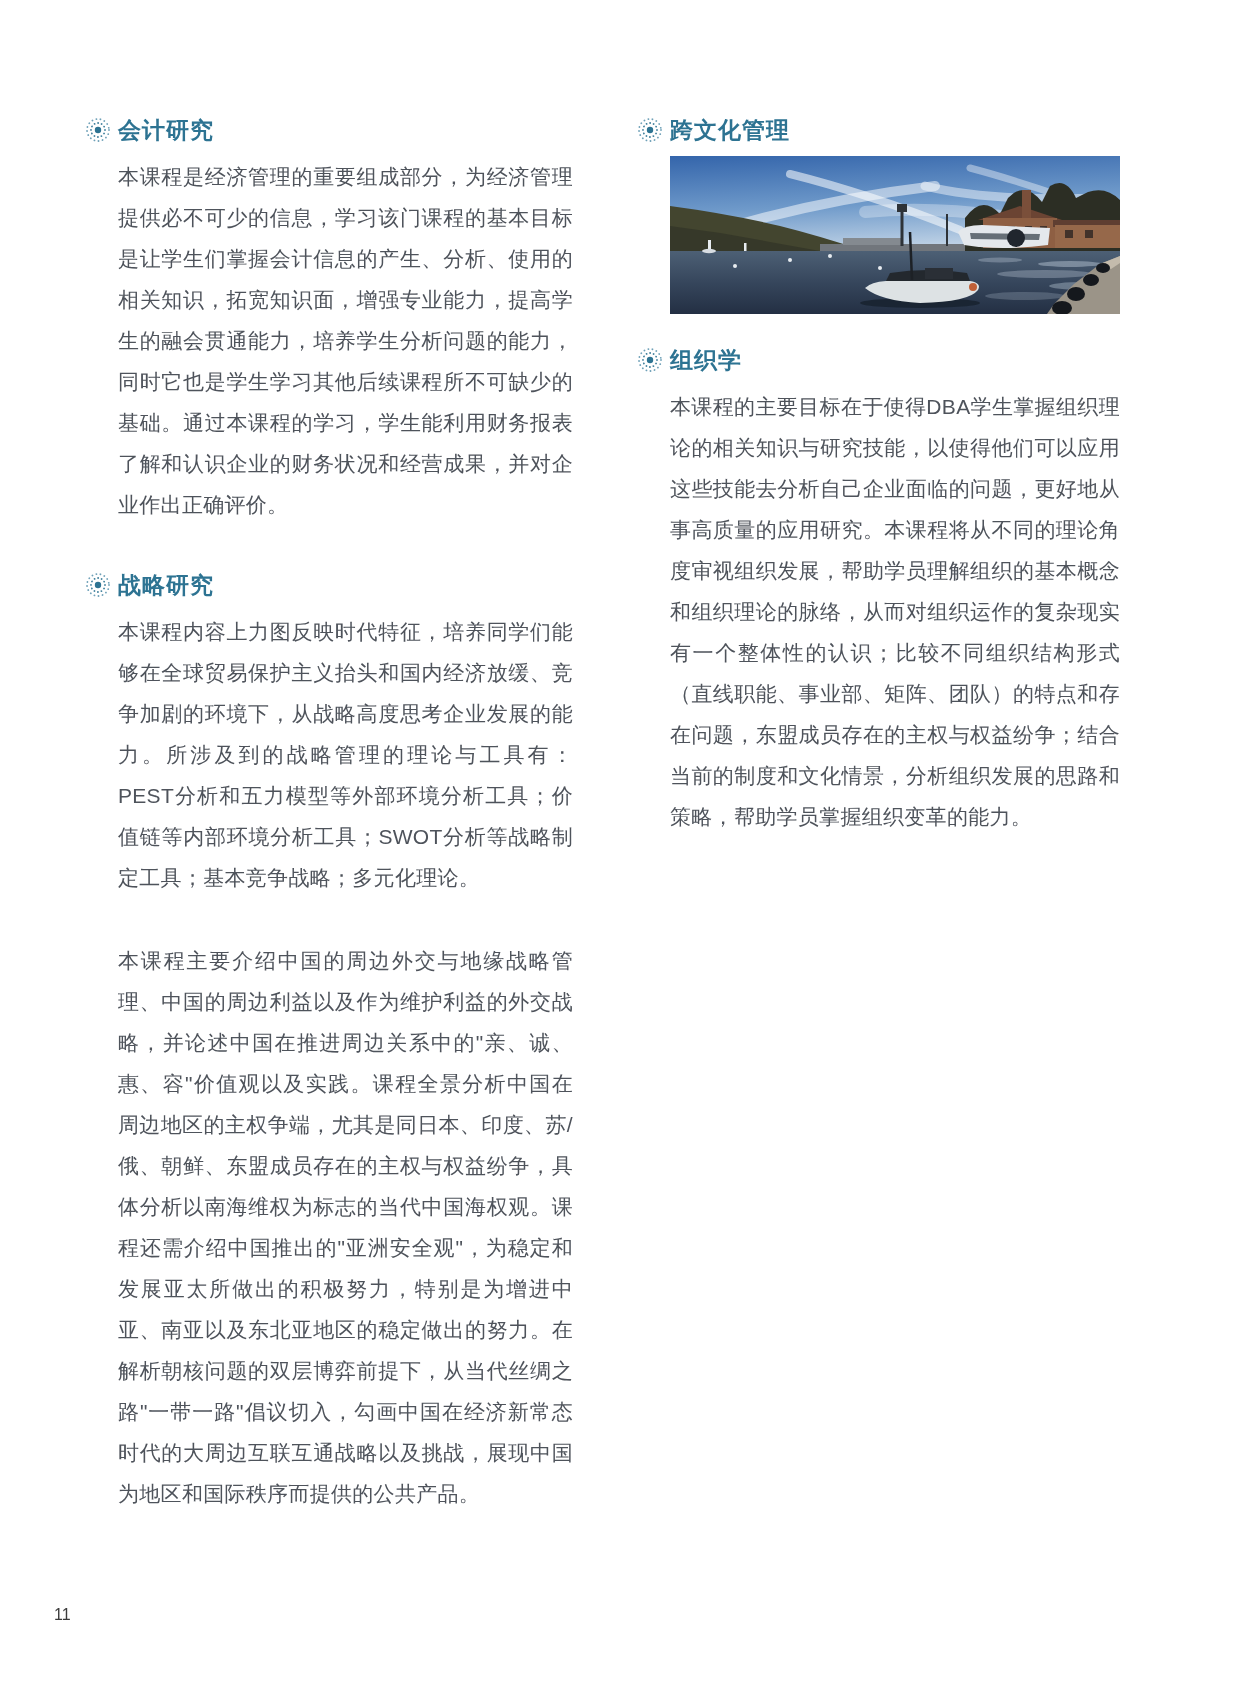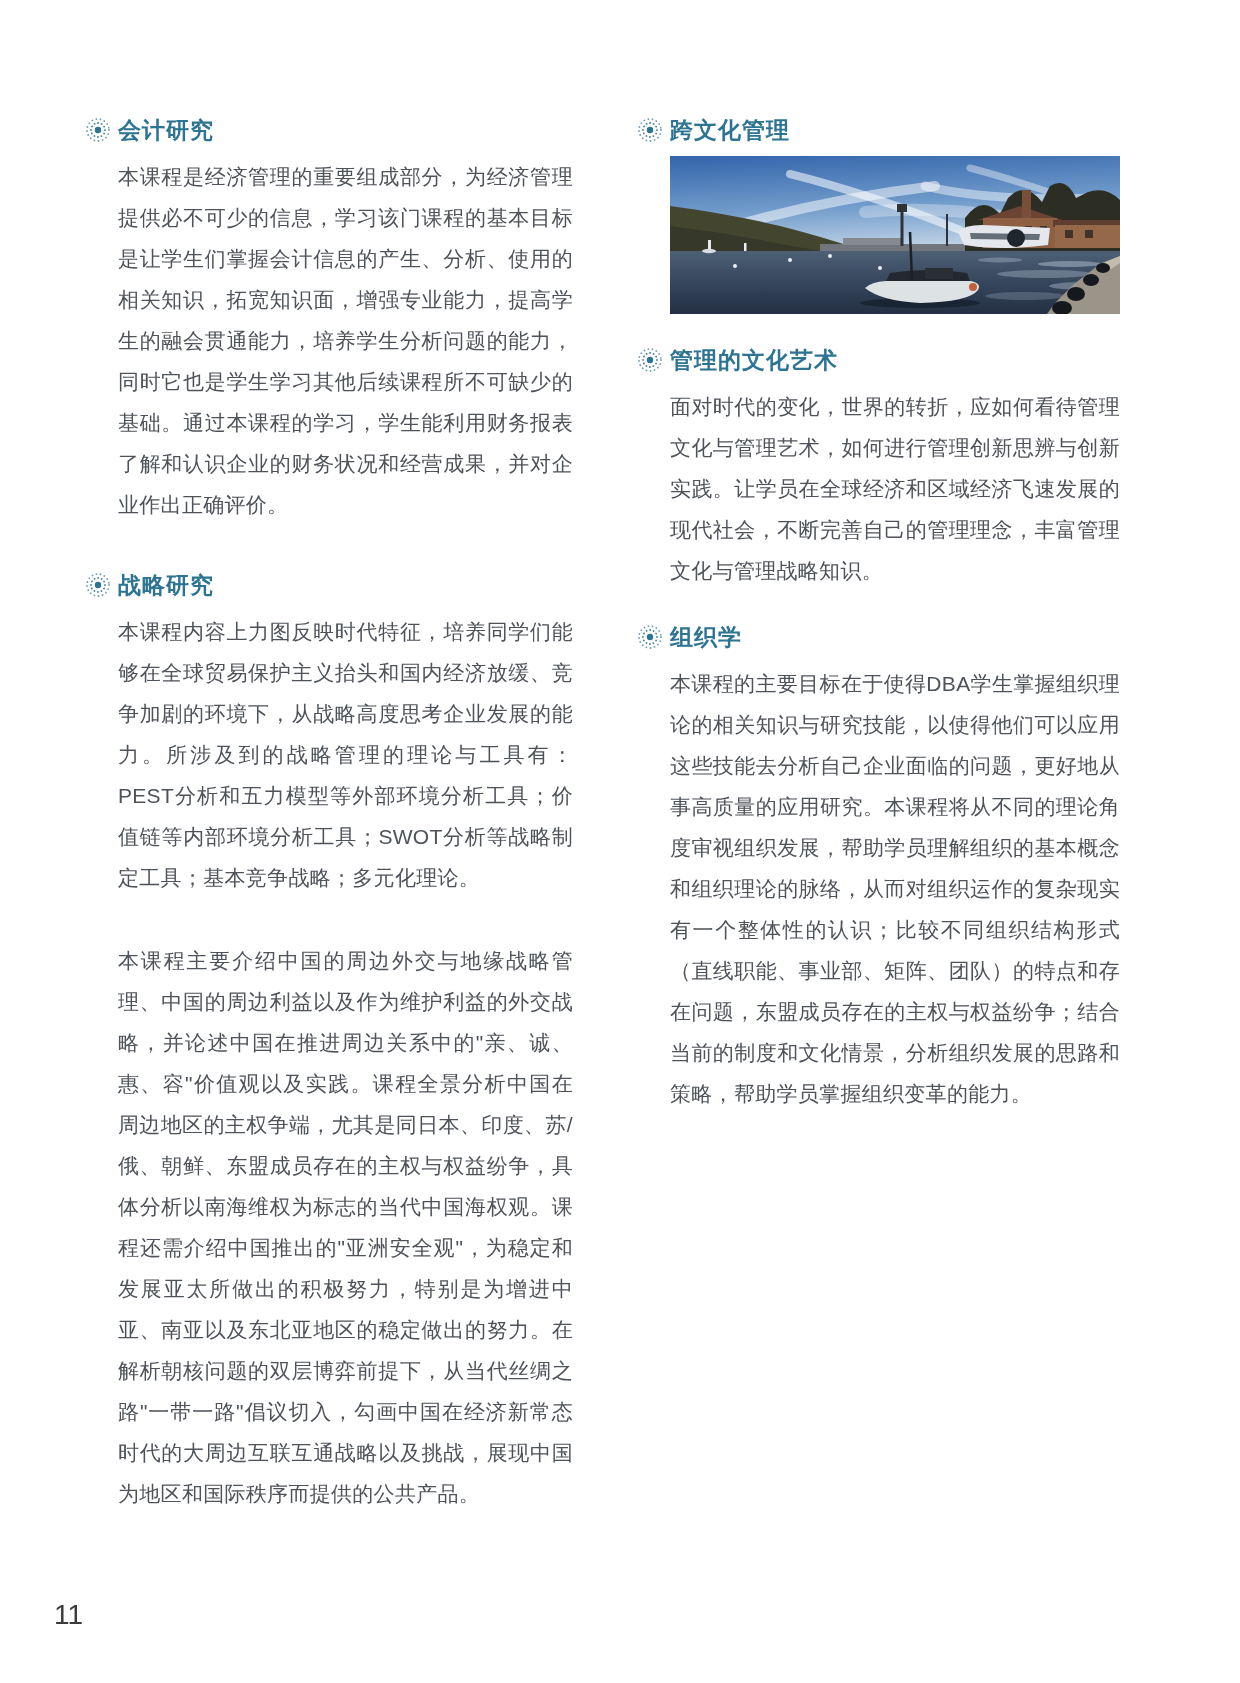--- a/index.html
+++ b/index.html
@@ -59,21 +59,21 @@
     margin: 0 0 10px 0;
     display: block;
     overflow: hidden;
   }
   .photo svg { width: 100%; height: 100%; display: block; }
 
   .page-number {
     position: absolute;
     left: 54px;
     top: 1603px;
-    font-size: 28px;
+    font-size: 16px;
     line-height: 24px;
     color: #3b3b3b;
   }
 </style>
 </head>
 <body>
 
 <svg width="0" height="0" style="position:absolute" aria-hidden="true">
   <defs>
     <g id="sunburst">
@@ -219,31 +219,20 @@
           <g fill="#15181d">
             <ellipse cx="433" cy="112" rx="7" ry="5"></ellipse>
             <ellipse cx="421" cy="124" rx="8" ry="6"></ellipse>
             <ellipse cx="406" cy="138" rx="9" ry="7"></ellipse>
             <ellipse cx="392" cy="152" rx="10" ry="7"></ellipse>
           </g>
         </svg>
       </div>
     </article>
 
-    <article class="course">
-      <h2 class="course-title">
-        <span class="bullet-wrap">
-          <svg class="bullet-svg" viewBox="0 0 26 26">
-              <use href="#sunburst"></use>
-            </svg>
-        </span>
-        <span>管理的文化艺术</span>
-      </h2>
-      <p class="course-body">面对时代的变化，世界的转折，应如何看待管理文化与管理艺术，如何进行管理创新思辨与创新实践。让学员在全球经济和区域经济飞速发展的现代社会，不断完善自己的管理理念，丰富管理文化与管理战略知识。</p>
-    </article>
 
     <article class="course">
       <h2 class="course-title">
         <span class="bullet-wrap">
           <svg class="bullet-svg" viewBox="0 0 26 26">
               <use href="#sunburst"></use>
             </svg>
         </span>
         <span>组织学</span>
       </h2>

